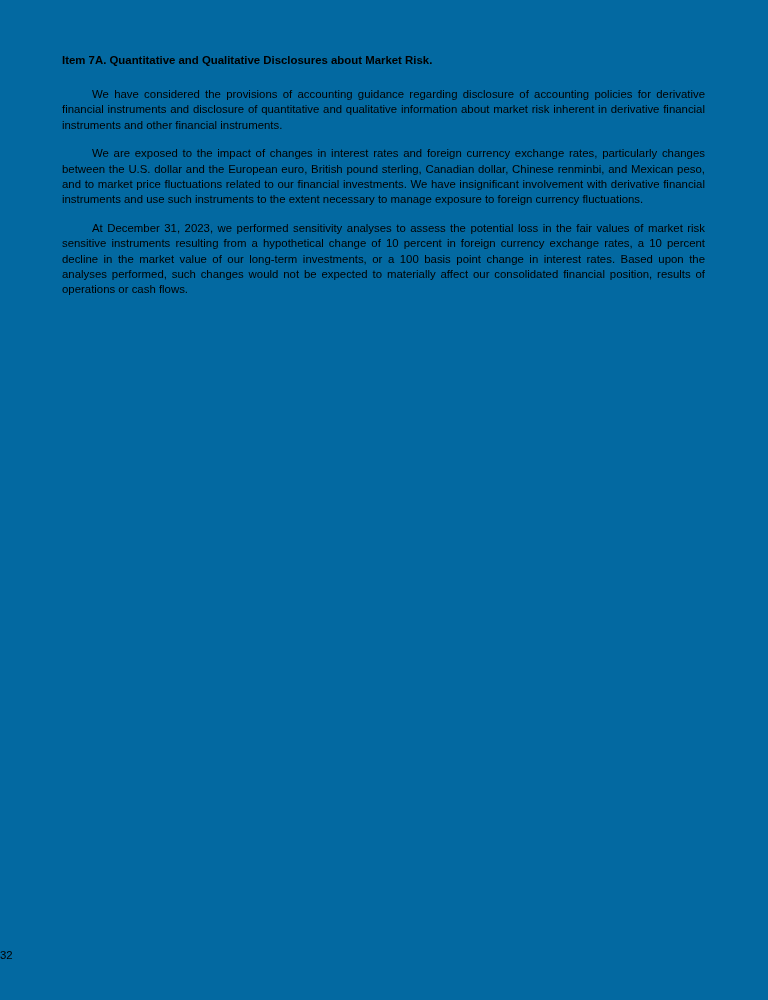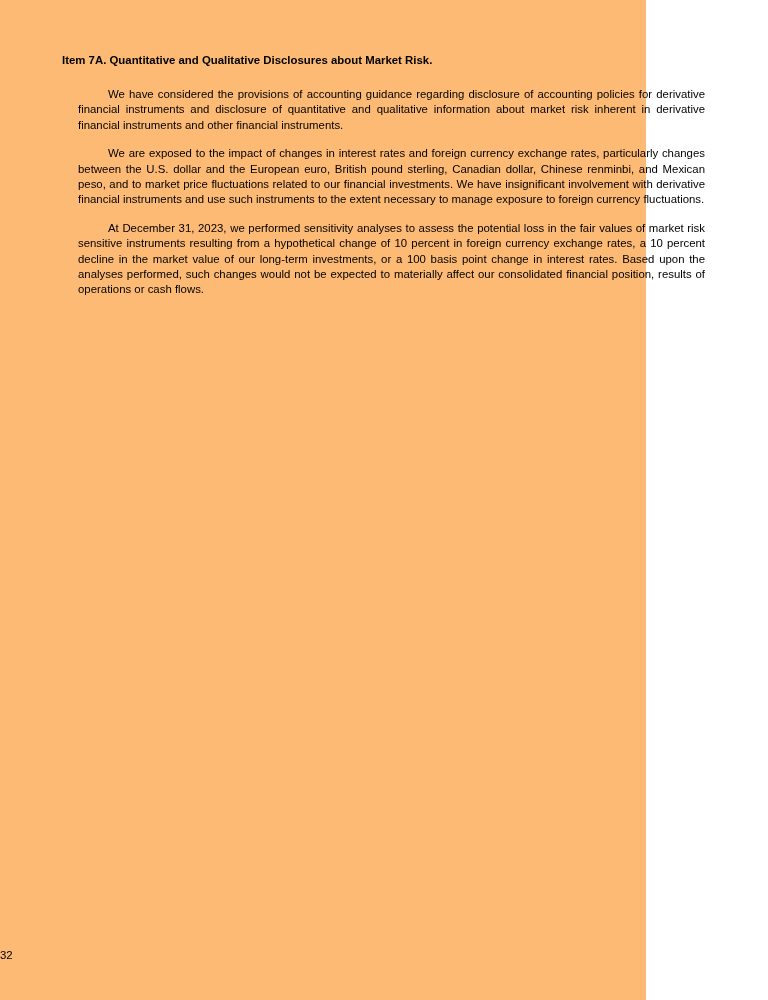--- a/index.html
+++ b/index.html
@@ -9,43 +9,43 @@
   body {
     width: 768px;
     height: 1000px;
     background: #ffffff;
     font-family: "Liberation Sans", sans-serif;
     color: #000000;
     overflow: hidden;
   }
   .page {
     position: relative;
-    width: 646px;
+    width: 768px;
     height: 1000px;
-    background: #fdba74;
+    background: #0369a1;
   }
   .content {
     position: absolute;
     left: 62px;
     top: 53px;
     width: 643px;
   }
   .doc-heading {
     font-weight: bold;
     font-size: 11.4px;
     line-height: 15px;
     margin: 0 0 19px 0;
     text-align: left;
   }
   .para {
     font-size: 11.4px;
     line-height: 15.4px;
     text-align: justify;
     text-indent: 30px;
-    margin: 0 0 13px 16px;
+    margin: 0 0 13px 0;
   }
   .page-number {
     position: absolute;
     top: 949px;
     left: 0;
     width: 100%;
     font-size: 11.4px;
     line-height: 13px;
   }
 </style>

